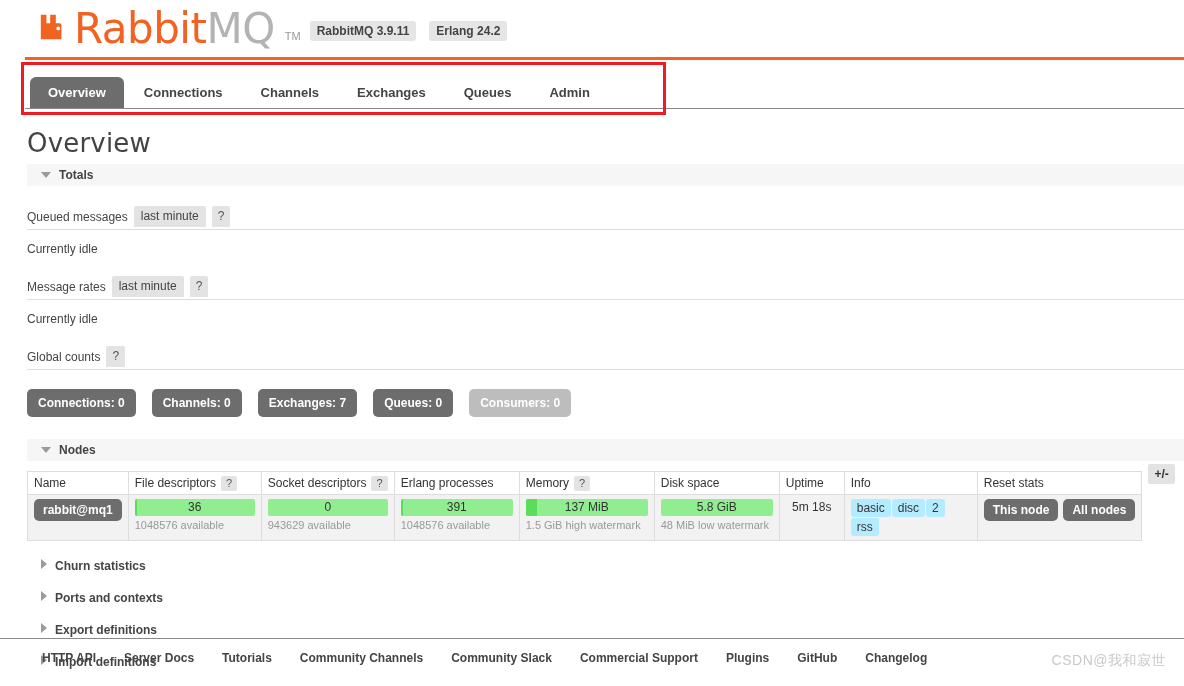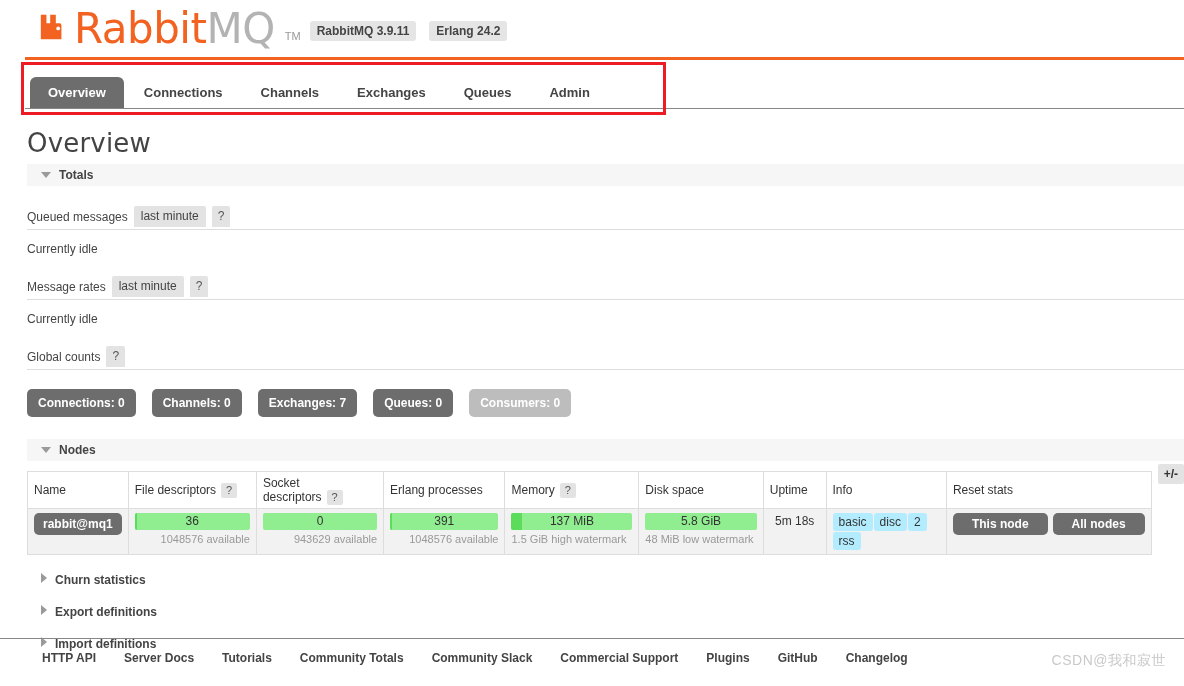--- a/index.html
+++ b/index.html
@@ -239,21 +239,21 @@
     font-size: 12px;
     overflow: hidden;
   }
   .gauge .fill {
     position: absolute;
     left: 0; top: 0; bottom: 0;
     background: #5bdd5b;
   }
   .gauge span.val { position: relative; }
   .sub {
-    text-align: right;
+    text-align: left;
     color: #999999;
     font-size: 11px;
     margin-top: 3px;
     white-space: nowrap;
     overflow: visible;
   }
   .sub.left { text-align: left; }
   .uptime { text-align: center; color: #333; padding-top: 1px; }
   .info-badges { display: flex; gap: 1px; flex-wrap: wrap; }
   .info-badge {
@@ -262,21 +262,21 @@
     border-radius: 3px;
     padding: 2px 6px;
     font-size: 12px;
     cursor: pointer;
   }
   .reset-btns { display: flex; gap: 5px; }
   .reset-btn {
     background: #6d6d6d;
     color: #ffffff;
     border-radius: 5px;
-    padding: 4px 19px;
+    padding: 4px 9px;
     font-size: 12px;
     font-weight: bold;
     cursor: pointer;
     white-space: nowrap;
   }
   #plusminus {
     display: inline-block;
     background: #e3e3e3;
     color: #333;
     font-weight: bold;
@@ -518,33 +518,36 @@
         </tr>
       </tbody>
     </table>
     <span id="plusminus">+/-</span>
   </div>
 
   <div class="collapsed-section">
     <span class="caret-right"></span><span>Churn statistics</span>
   </div>
   <div class="collapsed-section">
+    <span class="caret-right"></span><span>Ports and contexts</span>
+  </div>
+  <div class="collapsed-section">
     <span class="caret-right"></span><span>Export definitions</span>
   </div>
   <div class="collapsed-section">
     <span class="caret-right"></span><span>Import definitions</span>
   </div>
 </div>
 
 <div id="footer">
   <div id="footer-links">
     <a>HTTP API</a>
     <a>Server Docs</a>
     <a>Tutorials</a>
-    <a>Community Totals</a>
+    <a>Community Channels</a>
     <a>Community Slack</a>
     <a>Commercial Support</a>
     <a>Plugins</a>
     <a>GitHub</a>
     <a>Changelog</a>
   </div>
   <div id="watermark">CSDN@我和寂世</div>
 </div>
 
 </body></html>

